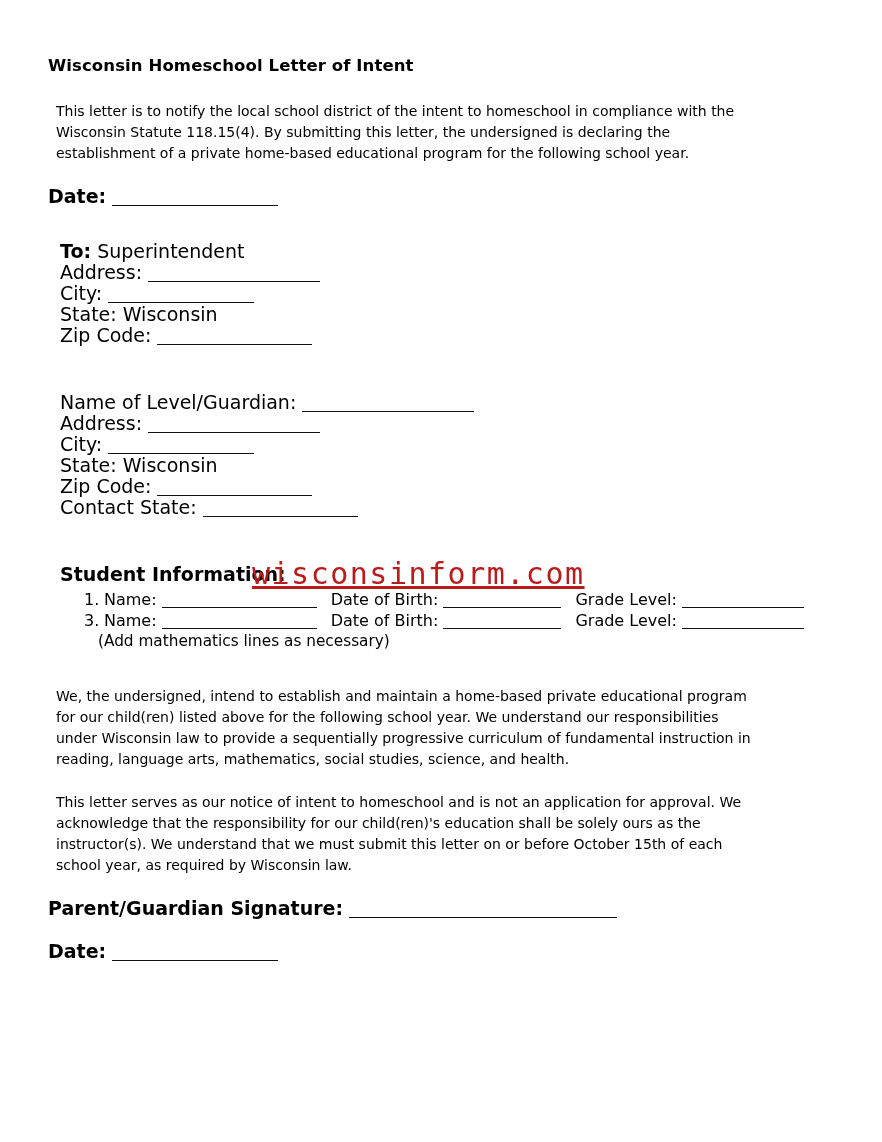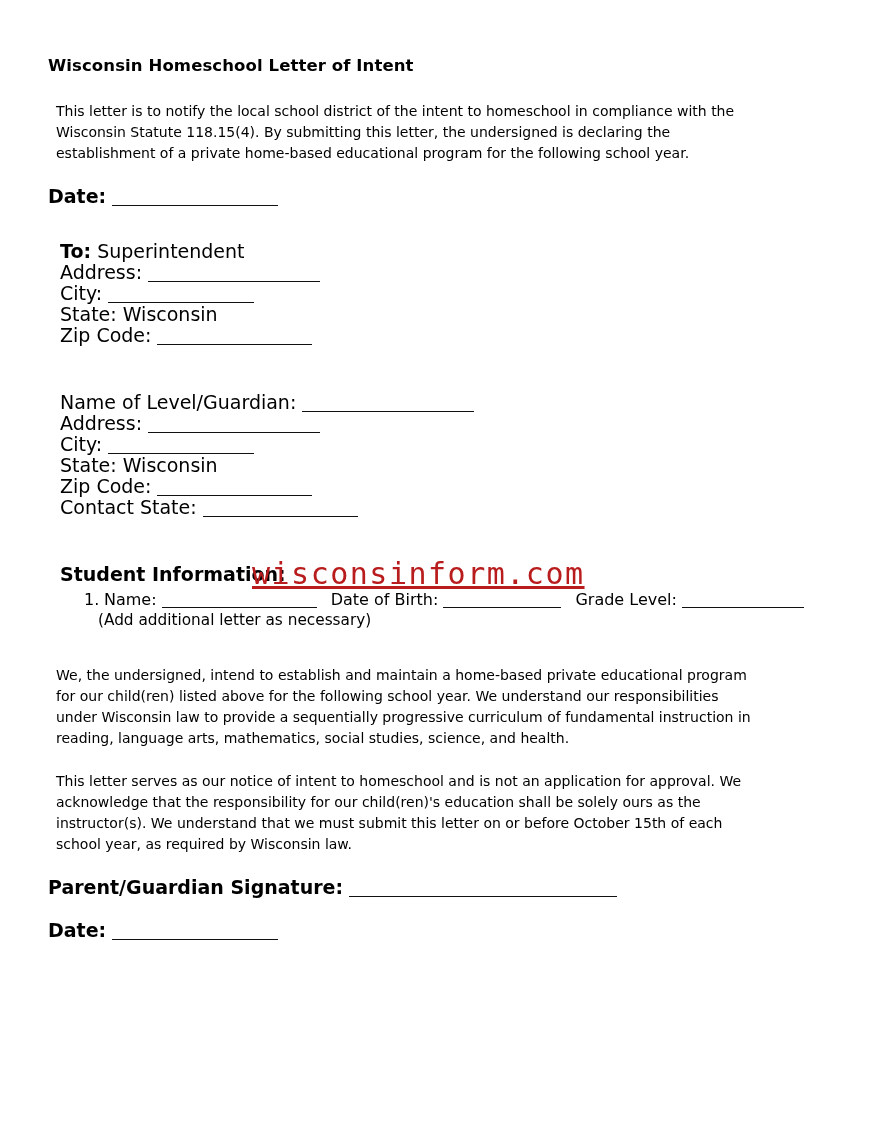--- a/index.html
+++ b/index.html
@@ -184,21 +184,27 @@
       <span class="lbl-bold">Student Information:</span>
     </div>
 
     <div class="students">
       <div class="student-row">
         <span class="num">1.</span><span>Name:</span>
         <span class="blank w-sname"></span><span class="sp-b"></span><span>Date of Birth:</span>
         <span class="blank w-dob"></span><span class="sp-b"></span><span>Grade Level:</span>
         <span class="blank w-grade"></span>
       </div>
-      <div class="note-line">(Add additional letter as necessary)</div>
+      <div class="student-row">
+        <span class="num">3.</span><span>Name:</span>
+        <span class="blank w-sname"></span><span class="sp-b"></span><span>Date of Birth:</span>
+        <span class="blank w-dob"></span><span class="sp-b"></span><span>Grade Level:</span>
+        <span class="blank w-grade"></span>
+      </div>
+      <div class="note-line">(Add mathematics lines as necessary)</div>
     </div>
   </div>
 
   <div class="gap-md"></div>
 
   <p class="para">We, the undersigned, intend to establish and maintain a home-based private educational program for our child(ren) listed above for the following school year. We understand our responsibilities under Wisconsin law to provide a sequentially progressive curriculum of fundamental instruction in reading, language arts, mathematics, social studies, science, and health.</p>
   <p class="para">This letter serves as our notice of intent to homeschool and is not an application for approval. We acknowledge that the responsibility for our child(ren)'s education shall be solely ours as the instructor(s). We understand that we must submit this letter on or before October 15th of each school year, as required by Wisconsin law.</p>
 
   <div class="sig-block">
     <div class="line">

